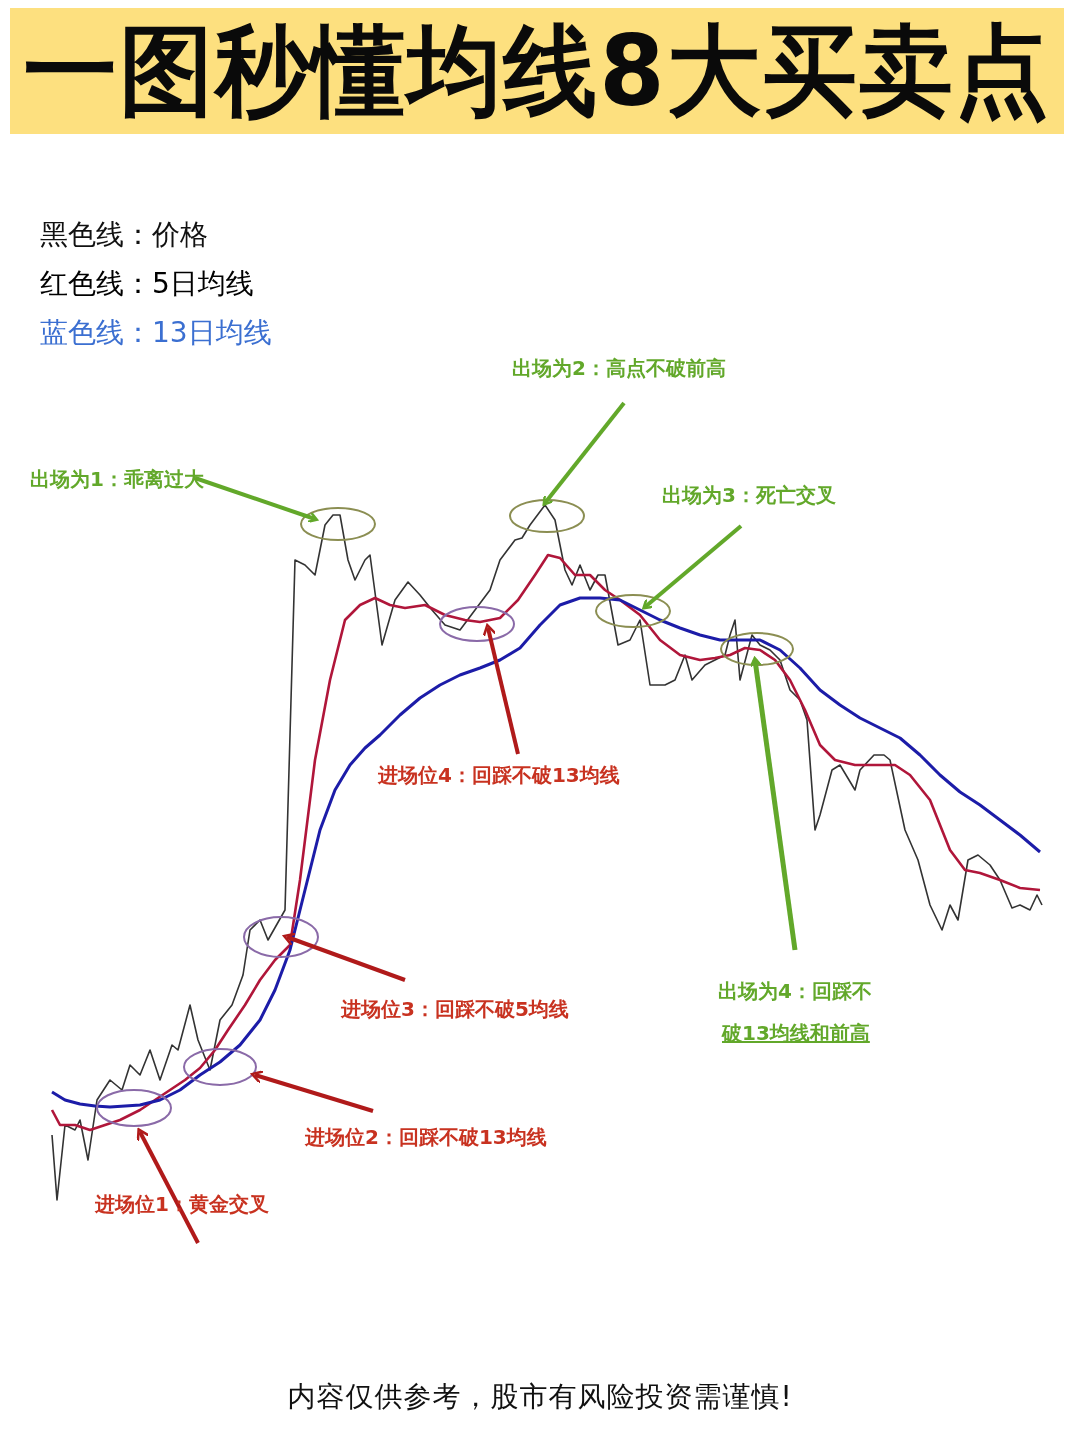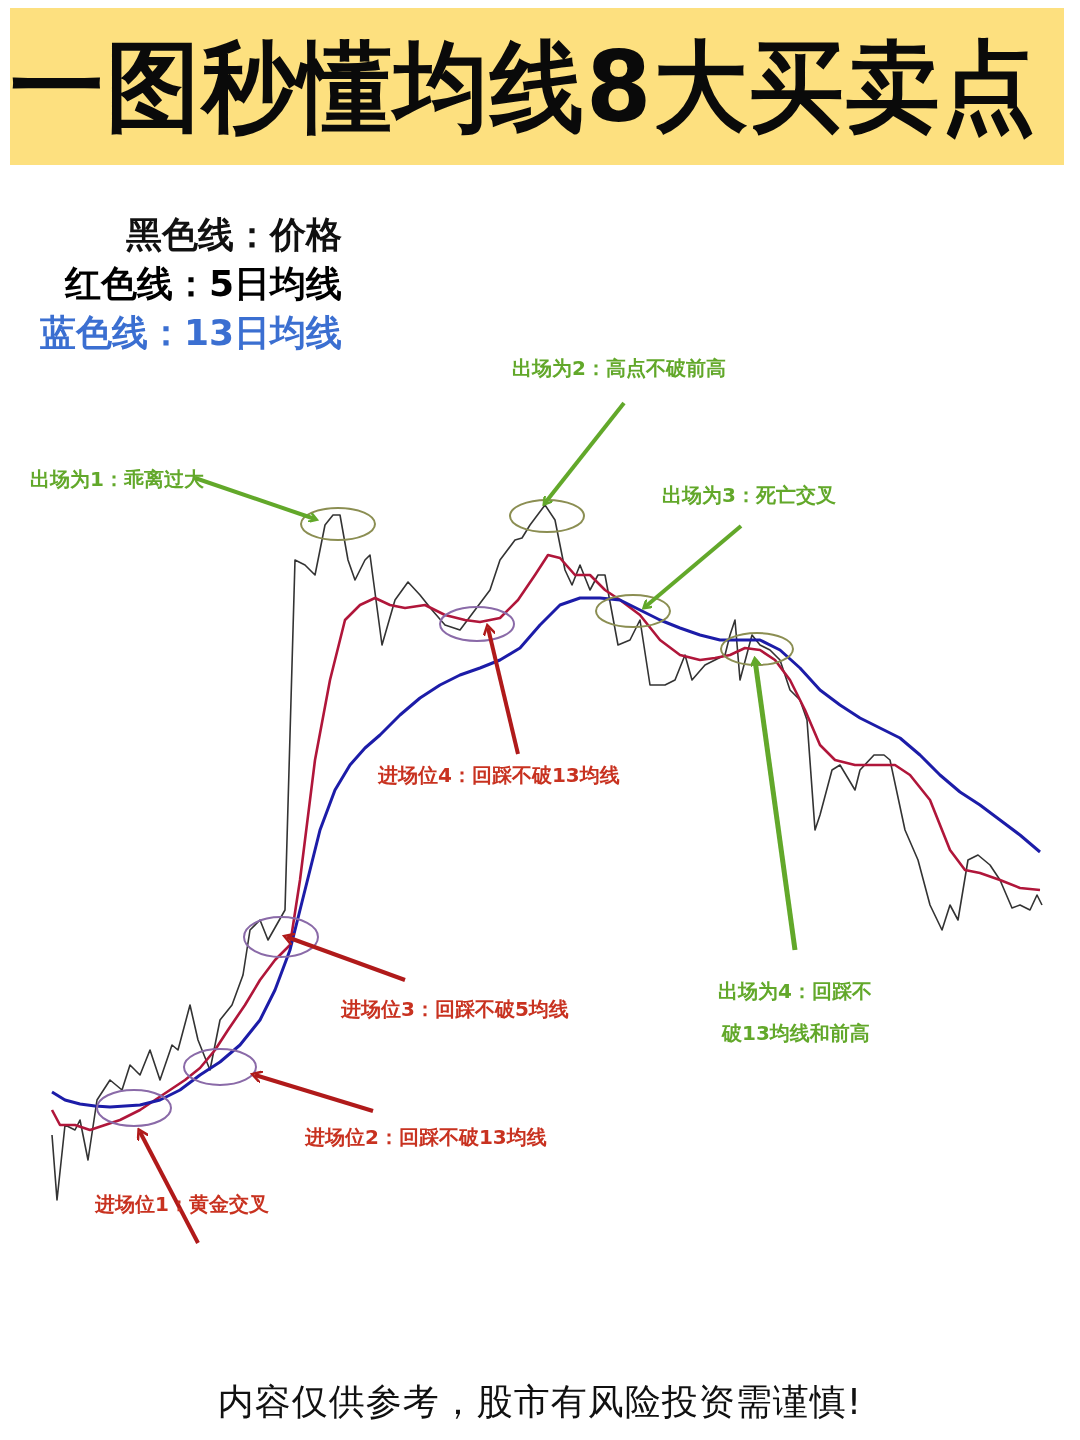--- a/index.html
+++ b/index.html
@@ -1,29 +1,29 @@
 <!DOCTYPE html>
 <html><head>
 <meta charset="utf-8">
 <style>
   html, body { margin: 0; padding: 0; background: #ffffff; }
   body { width: 1080px; height: 1440px; position: relative; overflow: hidden;
          font-family: "DejaVu Sans", "Liberation Sans", sans-serif; }
-  .title-bar { position: absolute; left: 10px; top: 8px; width: 1054px; height: 157px;
-               background: #fde07f; display: flex; align-items: center; }
+  .title-bar { position: absolute; left: 10px; top: 8px; width: 1054px; height: 126px;
+               background: #fde07f; display: flex; align-items: center; justify-content: center; }
   .title-bar h1 { margin: 0; font-size: 94px; font-weight: 900; color: #0a0a0a; letter-spacing: 2px;
                   line-height: 1; transform: scaleY(1.05); }
   .legend { position: absolute; left: 40px; top: 210px; }
-  .legend div { font-size: 36px; font-weight: bold; line-height: 49px; white-space: nowrap; text-align: right; }
+  .legend div { font-size: 28px; font-weight: normal; line-height: 49px; white-space: nowrap; }
   .chart { position: absolute; left: 0; top: 0; width: 1080px; height: 1440px; }
   .label { position: absolute; font-size: 20px; font-weight: bold; white-space: nowrap; line-height: 1.3; }
   .green { color: #62a82a; }
   .red { color: #c83220; }
   .disclaimer { position: absolute; left: 0; width: 1080px; top: 1378px; text-align: center;
-                font-size: 36px; color: #111; letter-spacing: 1px; }
+                font-size: 28px; color: #111; letter-spacing: 1px; }
 </style>
 </head>
 <body>
 
 <div class="title-bar">
   <h1>一图秒懂均线8大买卖点</h1>
 </div>
 
 <div class="legend">
   <div style="color:#111111">黑色线：价格</div>
@@ -72,20 +72,20 @@
     <line x1="373" y1="1111" x2="255" y2="1075" marker-end="url(#ahR)"></line>
     <line x1="405" y1="980" x2="287" y2="937" marker-end="url(#ahR)"></line>
     <line x1="518" y1="754" x2="488" y2="628" marker-end="url(#ahR)"></line>
   </g>
 </svg>
 
 <div class="label green" style="left:30px; top:438px;margin-top:28px;">出场为1：乖离过大</div>
 <div class="label green" style="left:512px; top:355px;">出场为2：高点不破前高</div>
 <div class="label green" style="left:662px; top:482px;">出场为3：死亡交叉</div>
 <div class="label green" style="left:718px; top:978px;">出场为4：回踩不</div>
-<div class="label green" style="left:722px; top:1020px;">破13均线和前高</div>
+<div class="label green" style="left:722px; top:1020px;text-decoration:underline;">破13均线和前高</div>
 
 <div class="label red" style="left:378px; top:762px;">进场位4：回踩不破13均线</div>
 <div class="label red" style="left:318px; top:996px;margin-left:23px;">进场位3：回踩不破5均线</div>
 <div class="label red" style="left:305px; top:1124px;">进场位2：回踩不破13均线</div>
 <div class="label red" style="left:95px; top:1191px;">进场位1：黄金交叉</div>
 
 <div class="disclaimer">内容仅供参考，股市有风险投资需谨慎!</div>
 
 </body></html>

